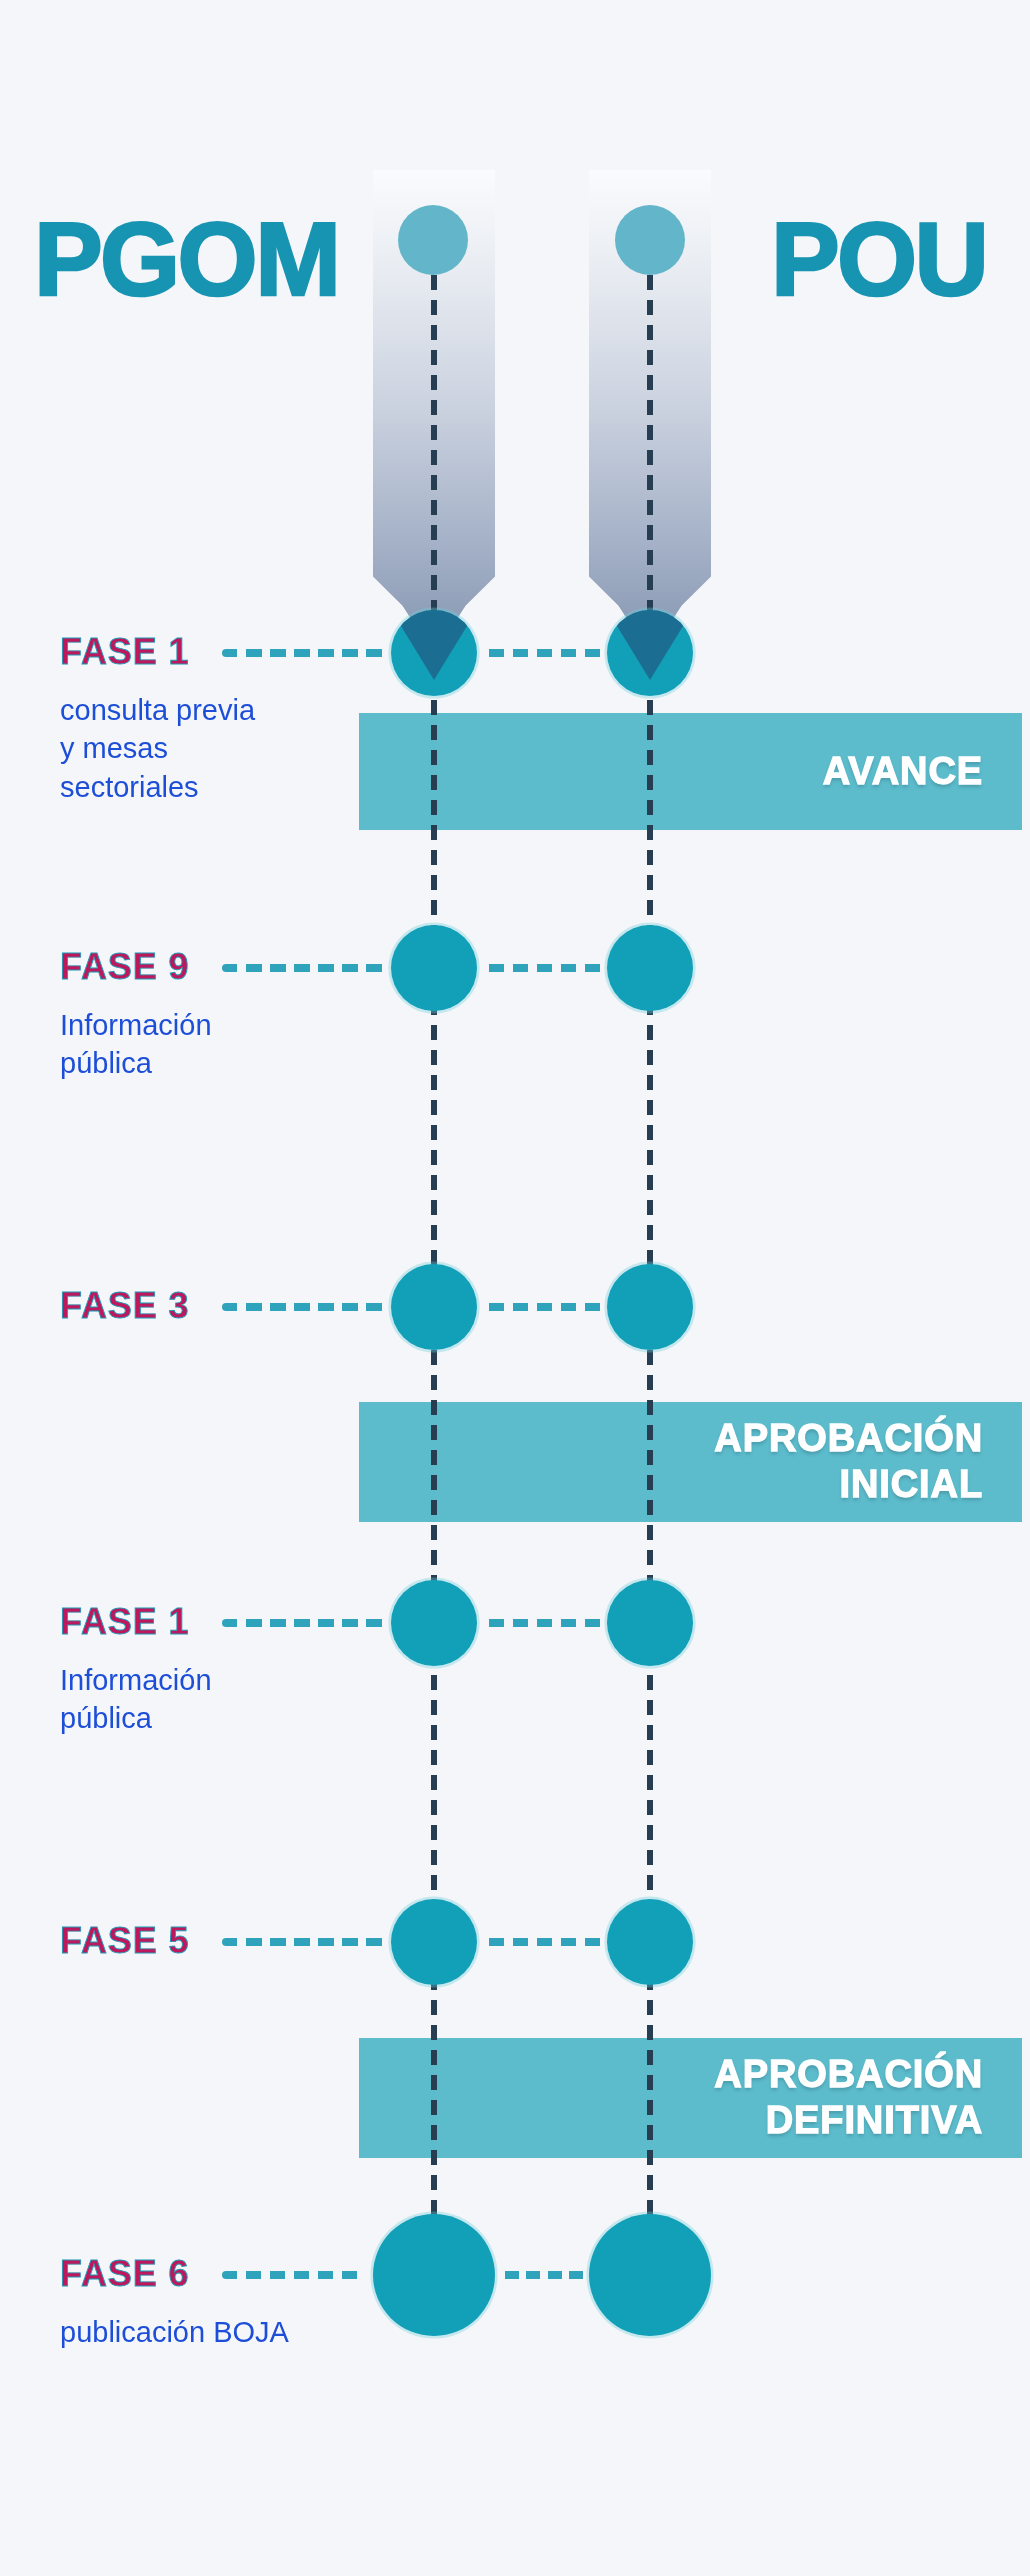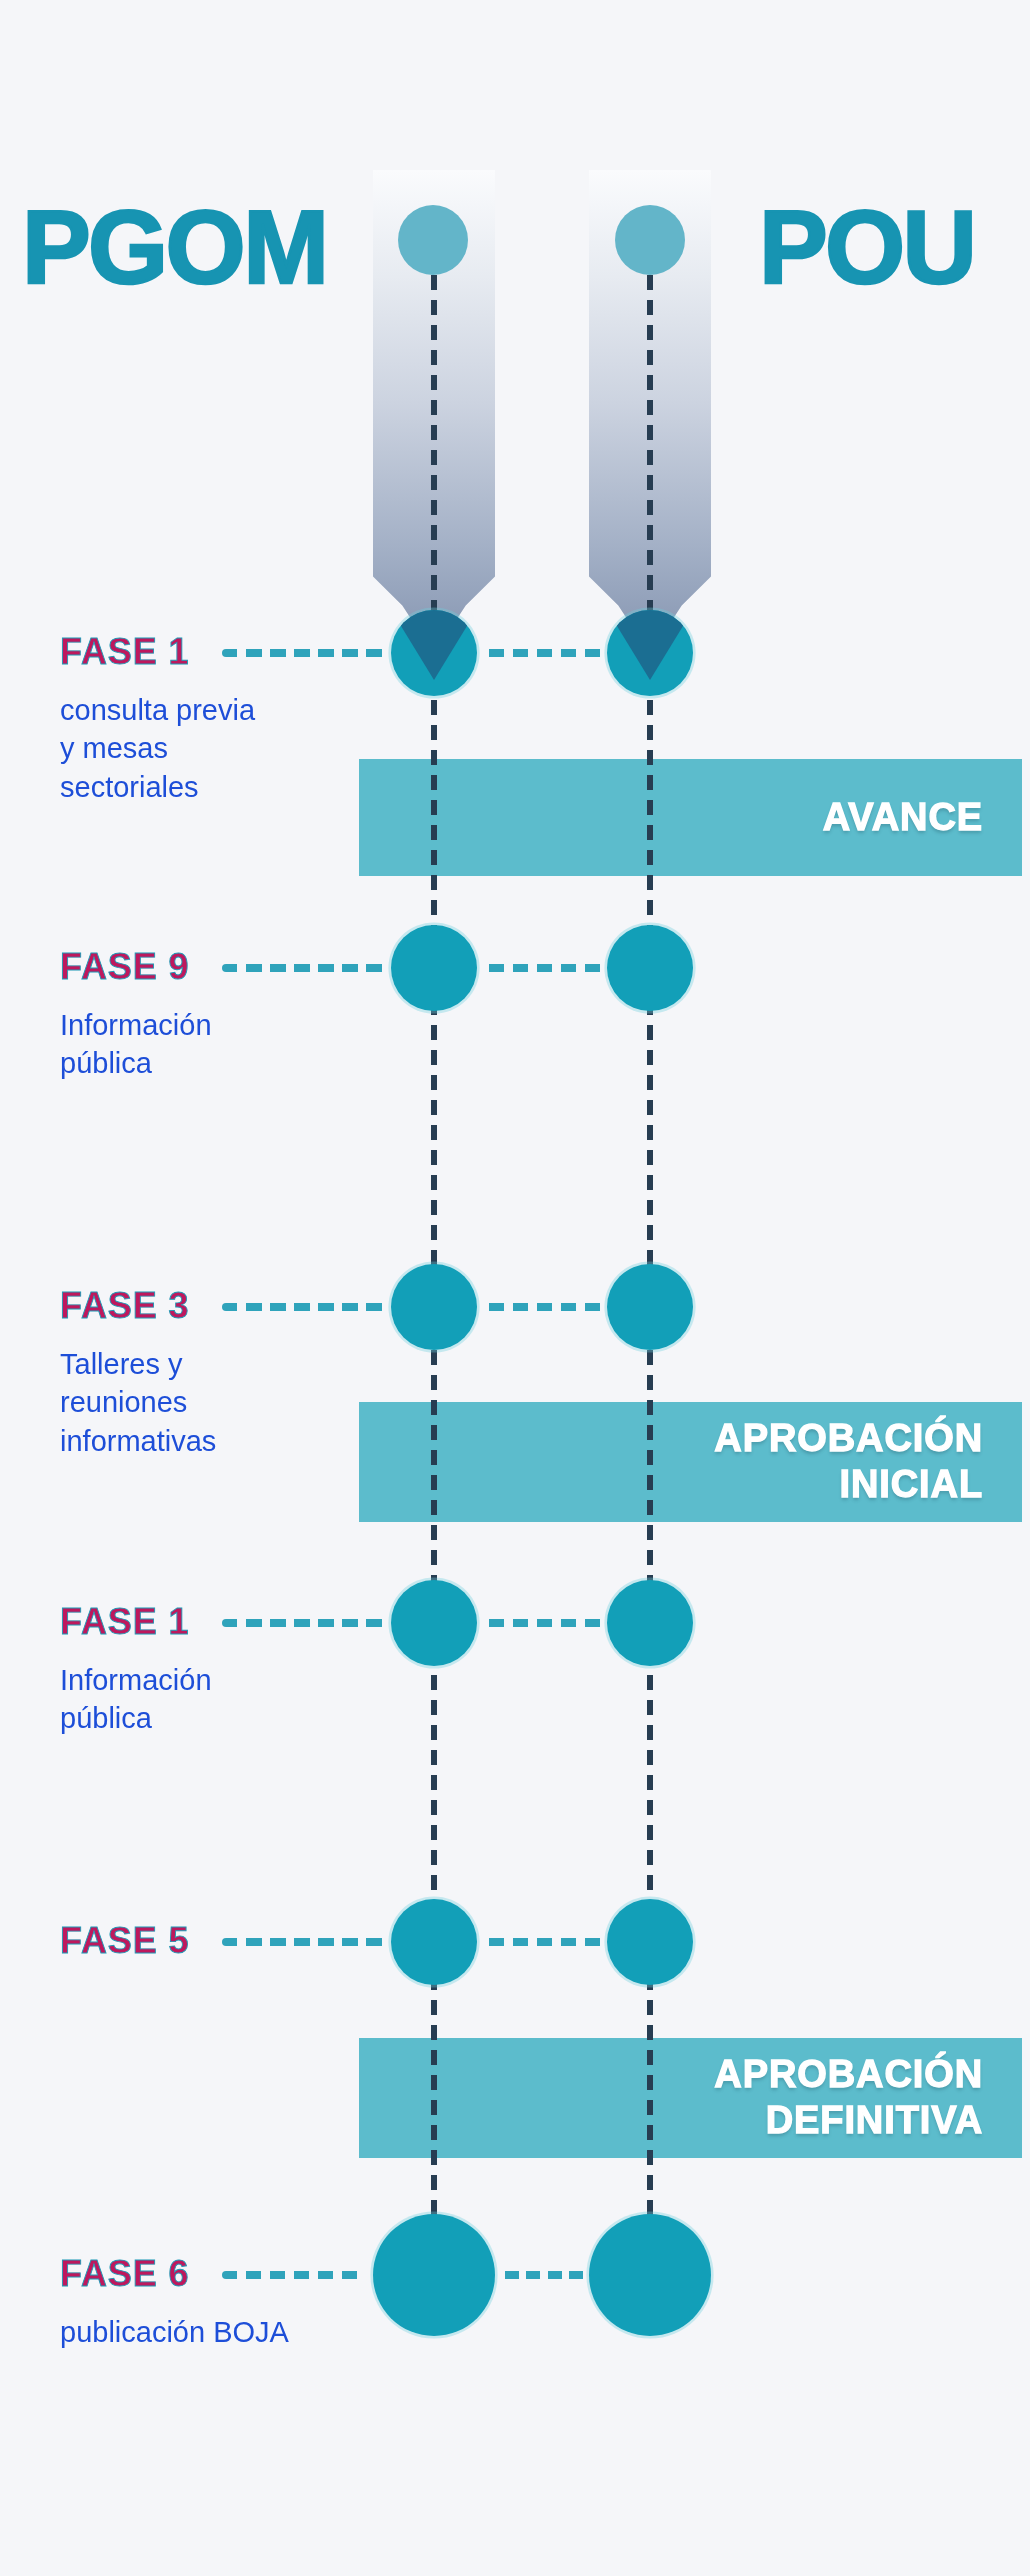--- a/index.html
+++ b/index.html
@@ -24,26 +24,26 @@
   .vline-r{left:647px}
   
   .band{
     position:absolute;left:359px;width:663px;z-index:2;background:#5cbccc;
     display:flex;flex-direction:column;justify-content:center;align-items:flex-end;
     box-sizing:border-box;padding-right:39px;
     color:#ffffff;font-weight:700;font-size:38px;line-height:1.2;text-align:right;
     white-space:pre-line;letter-spacing:0.9px;
     text-shadow:0 2.6px 3.4px rgba(20,60,75,.25);-webkit-text-stroke:1.3px #ffffff;
   }
-  .band1{top:759px;height:117px}
+  .band1{top:713px;height:117px}
   .band2{top:1402px;height:120px}
   .band3{top:2038px;height:120px}
   
   .title{
-    position:absolute;top:189px;margin:0;font-size:103px;font-weight:700;
+    position:absolute;top:189px;margin:12px;font-size:103px;font-weight:700;
     color:#1794b2;letter-spacing:-2.6px;z-index:4;-webkit-text-stroke:2.6px #1794b2;
   }
   .title-l{left:22px}
   .title-r{left:759px}
   .seed{position:absolute;top:205px;width:70px;height:70px;border-radius:50%;background:#63b5c9;z-index:4;}
   .seed-l{left:398px}
   .seed-r{left:615px}
   
   .phase{position:absolute;inset:0;--r:43px;z-index:4;pointer-events:none;}
   .p1{--cy:653px}
@@ -138,23 +138,20 @@
     <div class="desc">Información
 pública</div>
   </div>
 
   <div class="phase p3">
     <div class="label">FASE 3</div>
     <div class="leader"></div>
     <div class="node node-l"></div>
     <div class="mid"></div>
     <div class="node node-r"></div>
-    <div class="desc">Talleres y
-reuniones
-informativas</div>
   </div>
 
   <div class="phase p4">
     <div class="label">FASE 1</div>
     <div class="leader"></div>
     <div class="node node-l"></div>
     <div class="mid"></div>
     <div class="node node-r"></div>
     <div class="desc">Información
 pública</div>

